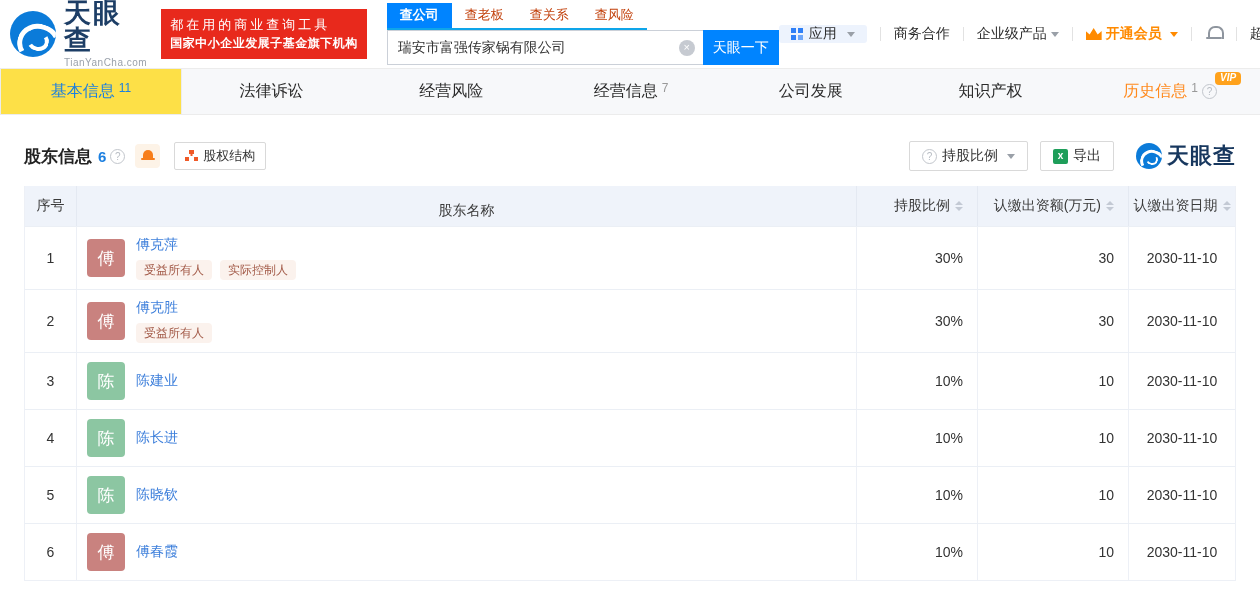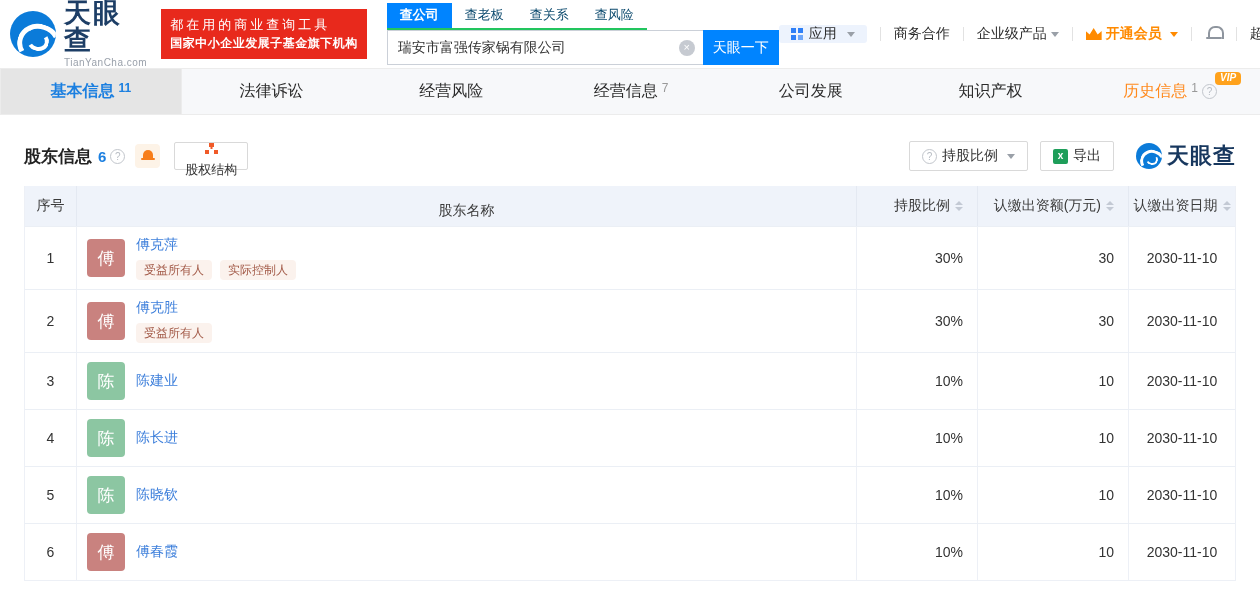--- a/index.html
+++ b/index.html
@@ -15,22 +15,22 @@
   .logo-swirl::after { content:""; position:absolute; left:17px; top:20px; width:14px; height:12px;
     border:4px solid #fff; border-color:transparent #fff #fff transparent; border-radius:50%; transform:rotate(14deg); }
   .logo-txt { display:flex; flex-direction:column; line-height:1; }
   .logo-cn { font-size:27px; font-weight:bold; color:#1D3E66; letter-spacing:2px; }
   .logo-en { font-size:10px; color:#9AA1AB; margin-top:4px; letter-spacing:.5px; }
   .banner { margin-left:14px; background:#E8291C; color:#fff; padding:7px 9px; line-height:1.45; flex:none; }
   .banner .l1 { font-size:13px; font-weight:normal; letter-spacing:3px; }
   .banner .l2 { font-size:12px; font-weight:bold; letter-spacing:.5px;text-align:center; }
 
   .searchbox { margin-left:20px; width:392px; flex:none; }
-  .stabs { display:inline-flex; border-bottom:2px solid #22c55e; }
-  .stab { font-size:13px; color:#0c4a6e; padding:3px 13px 4px; cursor:pointer; }
+  .stabs { display:inline-flex; border-bottom:2px solid #0ea5e9; }
+  .stab { font-size:13px; color:#c2410c; padding:3px 13px 4px; cursor:pointer; }
   .stab.active { background:#0084FF; color:#fff; font-weight:bold; }
   .srow { display:flex; height:35px; }
   .sinput { flex:1; display:flex; align-items:center; border:1px solid #CBD0D8; border-right:none; padding:0 8px 0 10px; }
   .sinput input { border:none; outline:none; flex:1; font-size:14px; color:#333; font-family:inherit; background:transparent; }
   .clear-ic { width:16px; height:16px; border-radius:50%; background:#C6CAD1; color:#fff; font-size:11px;
     display:flex; align-items:center; justify-content:center; cursor:pointer; flex:none; }
   .clear-ic::before { content:"×"; line-height:1; }
   .sbtn { width:76px; background:#0084FF; color:#fff; font-size:14px; border:none; cursor:pointer; font-family:inherit; }
 
   .topnav { margin-left:auto; display:flex; align-items:center; gap:13px; font-size:14px; color:#2b2b2b; white-space:nowrap; }
@@ -48,41 +48,41 @@
     clip-path:polygon(0 100%,0 25%,25% 55%,50% 0,75% 55%,100% 25%,100% 100%); }
   .bell-out { width:18px; height:18px; position:relative; cursor:pointer; }
   .bell-out::before { content:""; position:absolute; left:3px; top:1px; width:12px; height:11px;
     border:2px solid #8E959E; border-bottom:none; border-radius:7px 7px 0 0; }
   .bell-out::after { content:""; position:absolute; left:1px; top:12px; width:16px; height:2px; background:#8E959E; border-radius:1px; }
 
   
   .mtabs { height:47px; background:#F7F8FA; border-top:1px solid #ECECEC; border-bottom:1px solid #ECECEC; display:flex; }
   .mtab { flex:1; display:flex; align-items:center; justify-content:center; font-size:16px; color:#2b2b2b; cursor:pointer; position:relative; }
   .mtab .cnt { font-size:12px; color:#999; margin-left:4px; margin-top:-8px; }
-  .mtab.active { background:#e5e5e5; border-left:1px solid #ECECEC; border-right:1px solid #ECECEC; color:#1B7FE0; font-weight:bold; }
+  .mtab.active { background:#fde047; border-left:1px solid #ECECEC; border-right:1px solid #ECECEC; color:#1B7FE0; font-weight:normal; }
   .mtab.active .cnt { color:#1B7FE0; }
   .mtab.vip { color:#FF8A1E; }
   .qmark { width:15px; height:15px; border:1px solid #C2C6CC; border-radius:50%; color:#B7BCC3; font-size:10px;
     display:inline-flex; align-items:center; justify-content:center; margin-left:4px; flex:none; }
   .qmark::before { content:"?"; }
   .vip-badge { position:absolute; top:3px; margin-left:116px; background:#FFA21C; color:#fff; font-size:10px; font-weight:bold;
     font-style:italic; padding:1px 5px 2px; border-radius:4px; line-height:1; }
 
   
   .content { padding:0 24px; }
   .sechead { display:flex; align-items:center; margin:26px 0 15px; }
   .sectitle { font-size:17px; font-weight:bold; color:#222; }
   .seccount { font-size:15px; font-weight:bold; color:#1B7FE0; margin-left:6px; }
   .bell-chip { width:25px; height:24px; background:#FDF3E7; border-radius:4px; margin-left:10px; display:flex; align-items:center; justify-content:center; cursor:pointer; }
   .bell-solid { width:12px; height:12px; position:relative; }
   .bell-solid::before { content:""; position:absolute; left:1px; top:0; width:10px; height:9px; background:#F77E1B; border-radius:5px 5px 1px 1px; }
   .bell-solid::after { content:""; position:absolute; left:-1px; top:8px; width:14px; height:2px; background:#F77E1B; border-radius:1px; }
   .btn { display:flex; align-items:center; gap:5px; border:1px solid #D9D9D9; background:#fff; border-radius:2px;
     font-size:13px; color:#333; cursor:pointer; font-family:inherit; }
-  .equity-btn { height:28px; padding:0 10px; margin-left:14px;flex-direction:column; }
+  .equity-btn { height:28px; padding:0 10px; margin-left:14px; }
   .org-ic { width:13px; height:13px; position:relative; flex:none; }
   .org-ic::before { content:""; position:absolute; left:4px; top:0; width:5px; height:4px; background:#F05A28; }
   .org-ic::after { content:""; position:absolute; left:0; top:7px; width:4px; height:4px; background:#F05A28;
     box-shadow:9px 0 0 #F05A28, 4.5px -4px 0 -1px #F05A28; }
   .sec-right { margin-left:auto; display:flex; align-items:center; gap:12px; }
   .ratio-btn,.export-btn { height:30px; padding:0 12px; font-size:14px; }
   .qmark.sm { margin-left:0; }
   .excel-ic { width:15px; height:15px; background:#1E9E5A; border-radius:2px; color:#fff; font-size:10px; font-weight:bold;
     display:flex; align-items:center; justify-content:center; flex:none; }
   .excel-ic::before { content:"x"; line-height:1; }

